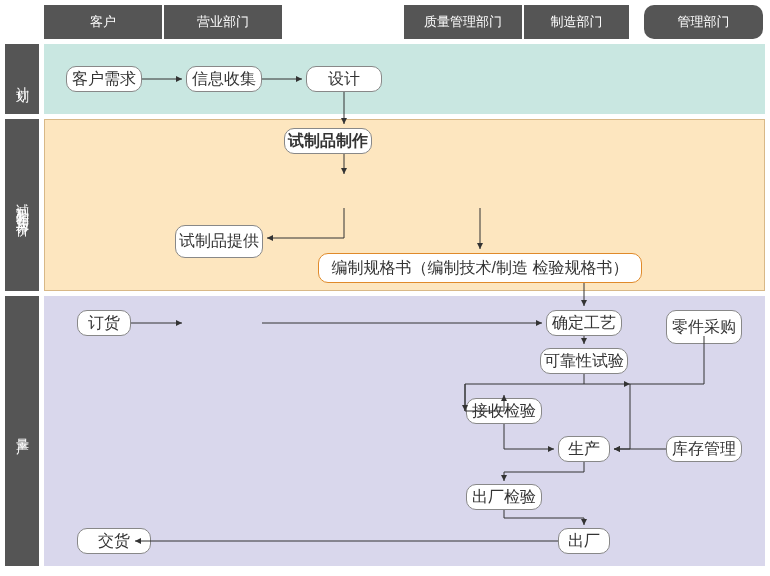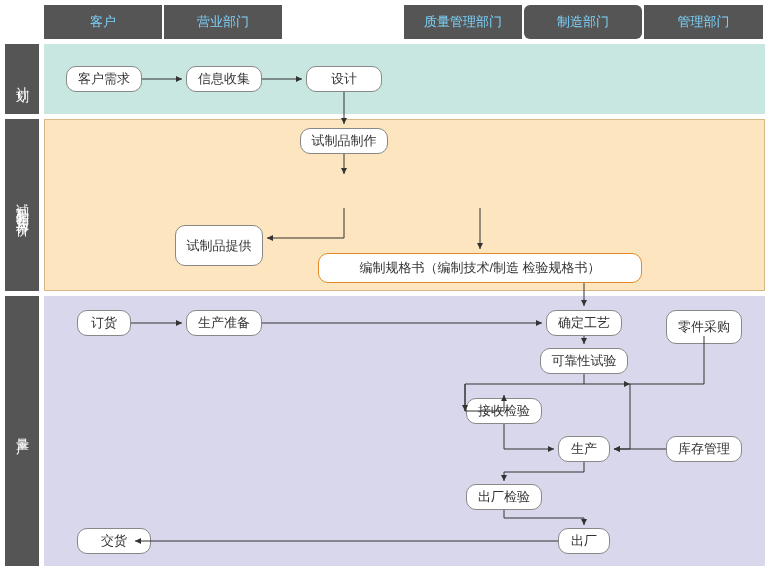--- a/index.html
+++ b/index.html
@@ -13,21 +13,21 @@
     position: relative;
     width: 770px;
     height: 576px;
   }
   
   .col-head {
     position: absolute;
     top: 5px;
     height: 34px;
     background: #555;
-    color: #7dd3fc;
+    color: #ffffff;
     display: flex;
     align-items: center;
     justify-content: center;
     font-size: 13px;
   }
   
   .row-head {
     position: absolute;
     left: 5px;
     width: 34px;
@@ -54,21 +54,21 @@
     position: absolute;
     background: #fff;
     border: 1px solid #888;
     border-radius: 10px;
     display: flex;
     align-items: center;
     justify-content: center;
     box-sizing: border-box;
     padding: 12px 6px;
     white-space: nowrap;
-    font-size: 13px;
+    font-size: 16px;
   }
   .node.wide { white-space: normal; text-align: center; }
   .node.orange { border-color: #e08a2a; }
   svg.arrows {
     position: absolute;
     left: 0;
     top: 0;
     pointer-events: none;
   }
 </style>
@@ -77,37 +77,36 @@
 
 <div class="diagram">
 
   <div class="lane lane1"></div>
   <div class="lane lane2"></div>
   <div class="lane lane3"></div>
 
   <div class="col-head" style="left:44px; width:118px;">客户</div>
   <div class="col-head" style="left:164px; width:118px;">营业部门</div>
   <div class="col-head" style="left:404px; width:118px;">质量管理部门</div>
-  <div class="col-head" style="left:524px; width:118px;border-radius:6px;">制造部门</div>
-  <div class="col-head" style="left:644px; width:119px;">管理部门</div>
+  <div class="col-head" style="left:524px; width:105px;">制造部门</div>
+  <div class="col-head" style="left:644px; width:119px;border-radius:10px;">管理部门</div>
 
   <div class="row-head" style="top:44px; height:70px;">计划</div>
   <div class="row-head" style="top:119px; height:172px;">试制品制作与评价</div>
   <div class="row-head" style="top:296px; height:270px;">量产</div>
 
   <div class="node" style="left:66px;  top:66px; width:76px; height:26px;">客户需求</div>
   <div class="node" style="left:186px; top:66px; width:76px; height:26px;">信息收集</div>
   <div class="node" style="left:306px; top:66px; width:76px; height:26px;">设计</div>
 
-  <div class="node" style="left:300px; top:128px; width:88px;  height:26px;">试制品制作</div>
-  <div class="node" style="left:175px; top:225px; width:88px;  height:41px;">试制品提供</div>
+  <div class="node" style="left:284px; top:128px; width:88px;  height:26px;font-weight:bold;">试制品制作</div>
+  <div class="node" style="left:175px; top:225px; width:88px;  height:33px;">试制品提供</div>
   <div class="node orange wide" style="left:318px; top:253px; width:324px; height:30px;">编制规格书（编制技术/制造 检验规格书）</div>
 
   <div class="node" style="left:77px;  top:310px; width:54px; height:26px;">订货</div>
-  <div class="node" style="left:186px; top:310px; width:76px; height:26px;">生产准备</div>
   <div class="node" style="left:546px; top:310px; width:76px; height:26px;">确定工艺</div>
   <div class="node" style="left:666px; top:310px; width:76px; height:34px;">零件采购</div>
   <div class="node" style="left:540px; top:348px; width:88px; height:26px;">可靠性试验</div>
   <div class="node" style="left:466px; top:398px; width:76px; height:26px;">接收检验</div>
   <div class="node" style="left:558px; top:436px; width:52px; height:26px;">生产</div>
   <div class="node" style="left:666px; top:436px; width:76px; height:26px;">库存管理</div>
   <div class="node" style="left:466px; top:484px; width:76px; height:26px;">出厂检验</div>
   <div class="node" style="left:558px; top:528px; width:52px; height:26px;">出厂</div>
   <div class="node" style="left:77px;  top:528px; width:74px; height:26px;">交货</div>
 

